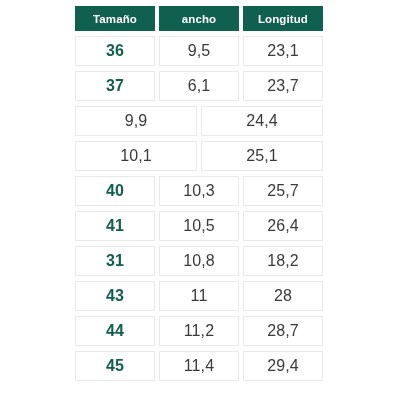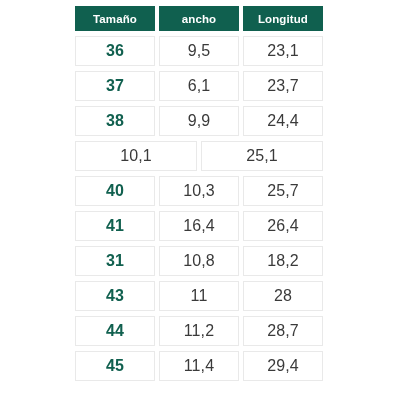--- a/index.html
+++ b/index.html
@@ -80,36 +80,35 @@
         <div class="cell size-cell">36</div>
         <div class="cell value-cell">9,5</div>
         <div class="cell value-cell">23,1</div>
       </div>
       <div class="row data-row">
         <div class="cell size-cell">37</div>
         <div class="cell value-cell">6,1</div>
         <div class="cell value-cell">23,7</div>
       </div>
       <div class="row data-row">
-        <div class="cell size-cell">38</div>
         <div class="cell value-cell">9,9</div>
         <div class="cell value-cell">24,4</div>
       </div>
       <div class="row data-row">
         <div class="cell value-cell">10,1</div>
         <div class="cell value-cell">25,1</div>
       </div>
       <div class="row data-row">
         <div class="cell size-cell">40</div>
         <div class="cell value-cell">10,3</div>
         <div class="cell value-cell">25,7</div>
       </div>
       <div class="row data-row">
         <div class="cell size-cell">41</div>
-        <div class="cell value-cell">16,4</div>
+        <div class="cell value-cell">10,5</div>
         <div class="cell value-cell">26,4</div>
       </div>
       <div class="row data-row">
         <div class="cell size-cell">31</div>
         <div class="cell value-cell">10,8</div>
         <div class="cell value-cell">18,2</div>
       </div>
       <div class="row data-row">
         <div class="cell size-cell">43</div>
         <div class="cell value-cell">11</div>

